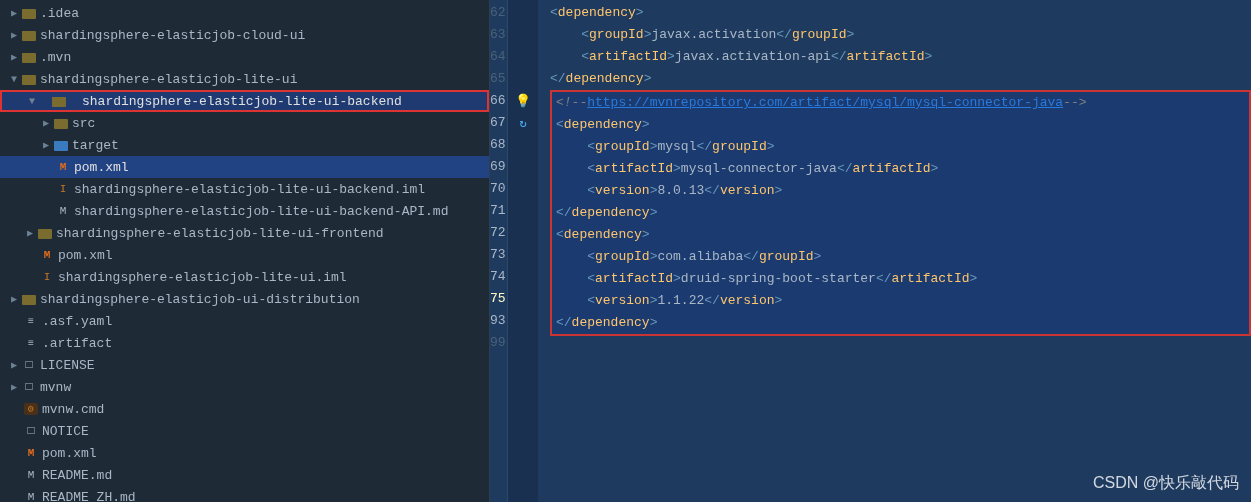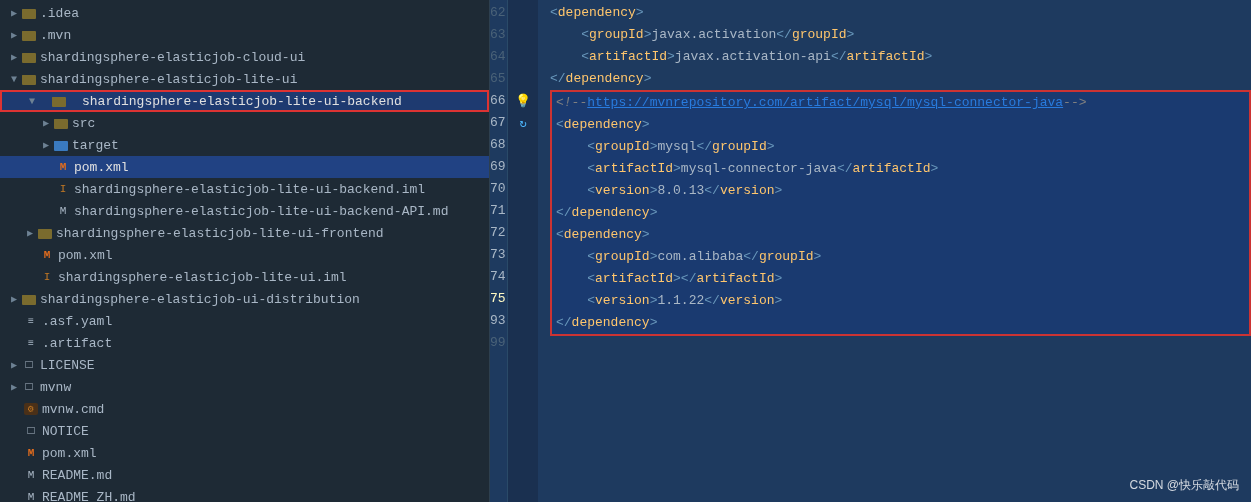--- a/index.html
+++ b/index.html
@@ -139,21 +139,21 @@
     
     .file-tree::-webkit-scrollbar { width: 6px; }
     .file-tree::-webkit-scrollbar-track { background: #1e2a35; }
     .file-tree::-webkit-scrollbar-thumb { background: #3a5068; border-radius: 3px; }
 
     .watermark {
       position: absolute;
       bottom: 8px;
       right: 12px;
       color: #ffffff;
-      font-size: 12px;
+      font-size: 16px;
       font-family: Arial, sans-serif;
       opacity: 0.8;
       text-align: center;
     }
 
     .folder-svg {
       width: 14px;
       height: 12px;
       margin-right: 4px;
     }
@@ -171,30 +171,30 @@
       </svg>
     <span class="item-label">.idea</span>
   </div>
 
   <div class="tree-item indent-1">
     <span class="arrow arrow-right"></span>
     <svg class="folder-svg" viewBox="0 0 14 12" fill="#7a6b2e">
         <rect x="0" y="2" width="14" height="10" rx="1"></rect>
         <rect x="0" y="2" width="6" height="3" rx="1"></rect>
       </svg>
+    <span class="item-label">shardingsphere-elasticjob-cloud-ui</span>
+  </div>
+
+  <div class="tree-item indent-1">
+    <span class="arrow arrow-right"></span>
+    <svg class="folder-svg" viewBox="0 0 14 12" fill="#7a6b2e">
+        <rect x="0" y="2" width="14" height="10" rx="1"></rect>
+        <rect x="0" y="2" width="6" height="3" rx="1"></rect>
+      </svg>
     <span class="item-label">.mvn</span>
-  </div>
-
-  <div class="tree-item indent-1">
-    <span class="arrow arrow-right"></span>
-    <svg class="folder-svg" viewBox="0 0 14 12" fill="#7a6b2e">
-        <rect x="0" y="2" width="14" height="10" rx="1"></rect>
-        <rect x="0" y="2" width="6" height="3" rx="1"></rect>
-      </svg>
-    <span class="item-label">shardingsphere-elasticjob-cloud-ui</span>
   </div>
 
   <div class="tree-item indent-1">
     <span class="arrow arrow-down"></span>
     <svg class="folder-svg" viewBox="0 0 14 12" fill="#7a6b2e">
         <rect x="0" y="2" width="14" height="10" rx="1"></rect>
         <rect x="0" y="2" width="6" height="3" rx="1"></rect>
       </svg>
     <span class="item-label">shardingsphere-elasticjob-lite-ui</span>
   </div>
@@ -479,20 +479,21 @@
             <span class="tag">&lt;/</span>
             <span class="tag-name">groupId</span>
             <span class="tag">&gt;</span>
         </div>
 
         <div class="code-line">
           <span>&nbsp;&nbsp;&nbsp;&nbsp;</span>
             <span class="tag">&lt;</span>
             <span class="tag-name">artifactId</span>
             <span class="tag">&gt;</span>
+            <span class="text-content">druid-spring-boot-starter</span>
             <span class="tag">&lt;/</span>
             <span class="tag-name">artifactId</span>
             <span class="tag">&gt;</span>
         </div>
 
         <div class="code-line">
           <span>&nbsp;&nbsp;&nbsp;&nbsp;</span>
             <span class="tag">&lt;</span>
             <span class="tag-name">version</span>
             <span class="tag">&gt;</span>

